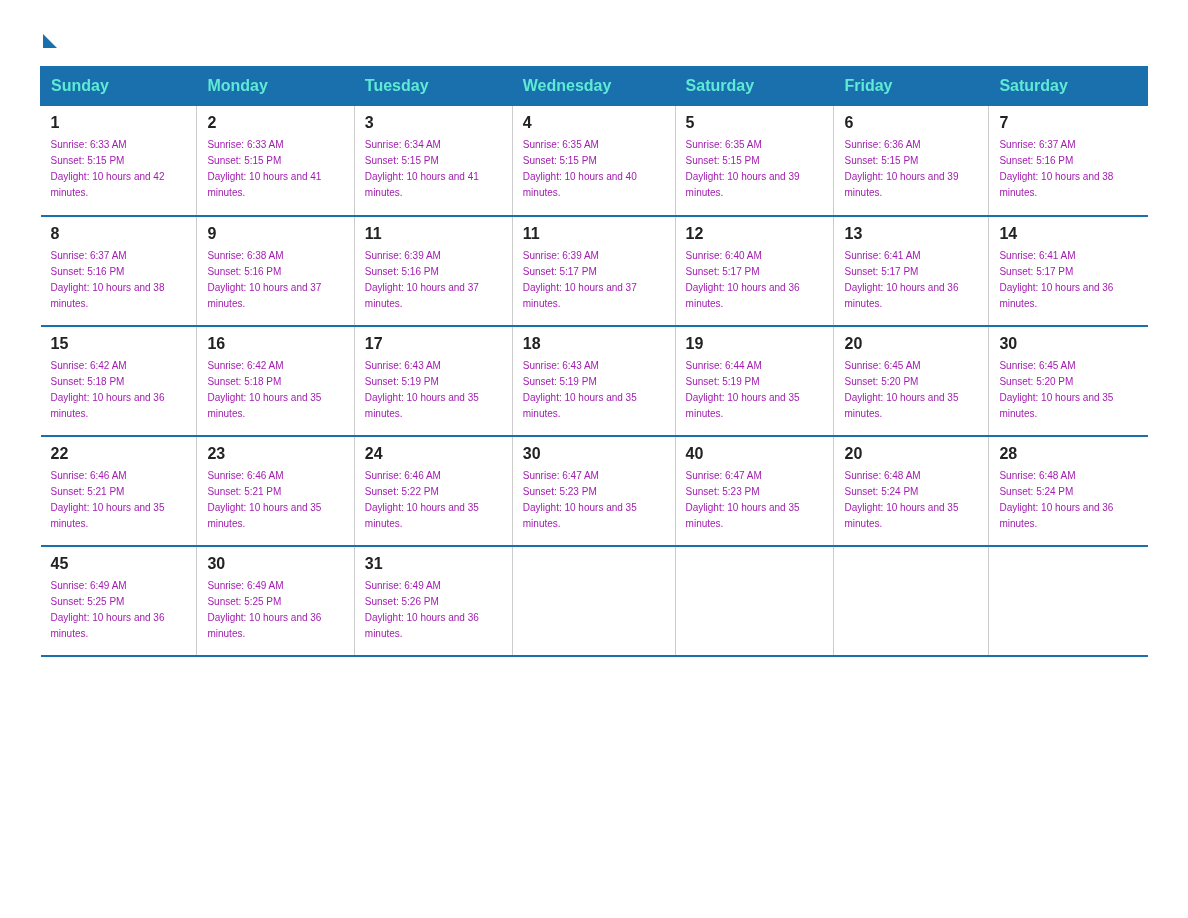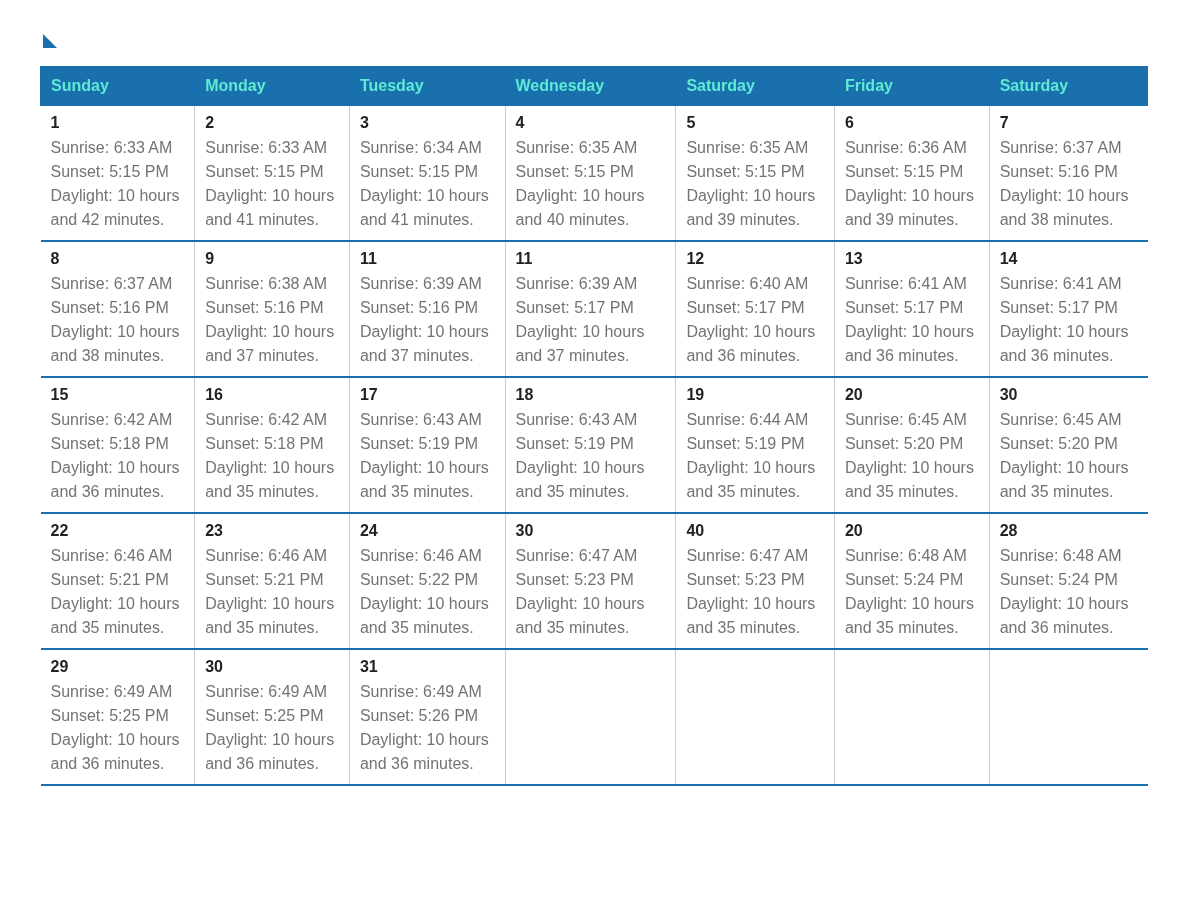--- a/index.html
+++ b/index.html
@@ -88,23 +88,23 @@
     tbody td:last-child {
       border-right: none;
     }
     .day-num {
       font-size: 16px;
       font-weight: bold;
       display: block;
       margin-bottom: 4px;
     }
     .day-info {
-      font-size: 16px;
+      font-size: 10px;
       line-height: 1.5;
-      color: #737373;
+      color: #a21caf;
     }
     .empty-cell {
       background: #fff;
     }
   </style>
 </head>
 <body>
 
 <div class="header">
   <div class="logo">
@@ -163,21 +163,21 @@
       <tr>
         <td><span class="day-num">22</span><span class="day-info">Sunrise: 6:46 AM<br>Sunset: 5:21 PM<br>Daylight: 10 hours and 35 minutes.</span></td>
         <td><span class="day-num">23</span><span class="day-info">Sunrise: 6:46 AM<br>Sunset: 5:21 PM<br>Daylight: 10 hours and 35 minutes.</span></td>
         <td><span class="day-num">24</span><span class="day-info">Sunrise: 6:46 AM<br>Sunset: 5:22 PM<br>Daylight: 10 hours and 35 minutes.</span></td>
         <td><span class="day-num">30</span><span class="day-info">Sunrise: 6:47 AM<br>Sunset: 5:23 PM<br>Daylight: 10 hours and 35 minutes.</span></td>
         <td><span class="day-num">40</span><span class="day-info">Sunrise: 6:47 AM<br>Sunset: 5:23 PM<br>Daylight: 10 hours and 35 minutes.</span></td>
         <td><span class="day-num">20</span><span class="day-info">Sunrise: 6:48 AM<br>Sunset: 5:24 PM<br>Daylight: 10 hours and 35 minutes.</span></td>
         <td><span class="day-num">28</span><span class="day-info">Sunrise: 6:48 AM<br>Sunset: 5:24 PM<br>Daylight: 10 hours and 36 minutes.</span></td>
       </tr>
       <tr>
-        <td><span class="day-num">29</span><span class="day-info">Sunrise: 6:49 AM<br>Sunset: 5:25 PM<br>Daylight: 10 hours and 36 minutes.</span></td>
+        <td><span class="day-num">45</span><span class="day-info">Sunrise: 6:49 AM<br>Sunset: 5:25 PM<br>Daylight: 10 hours and 36 minutes.</span></td>
         <td><span class="day-num">30</span><span class="day-info">Sunrise: 6:49 AM<br>Sunset: 5:25 PM<br>Daylight: 10 hours and 36 minutes.</span></td>
         <td><span class="day-num">31</span><span class="day-info">Sunrise: 6:49 AM<br>Sunset: 5:26 PM<br>Daylight: 10 hours and 36 minutes.</span></td>
         <td class="empty-cell"></td>
         <td class="empty-cell"></td>
         <td class="empty-cell"></td>
         <td class="empty-cell"></td>
       </tr>
     </tbody>
 </table>
 

